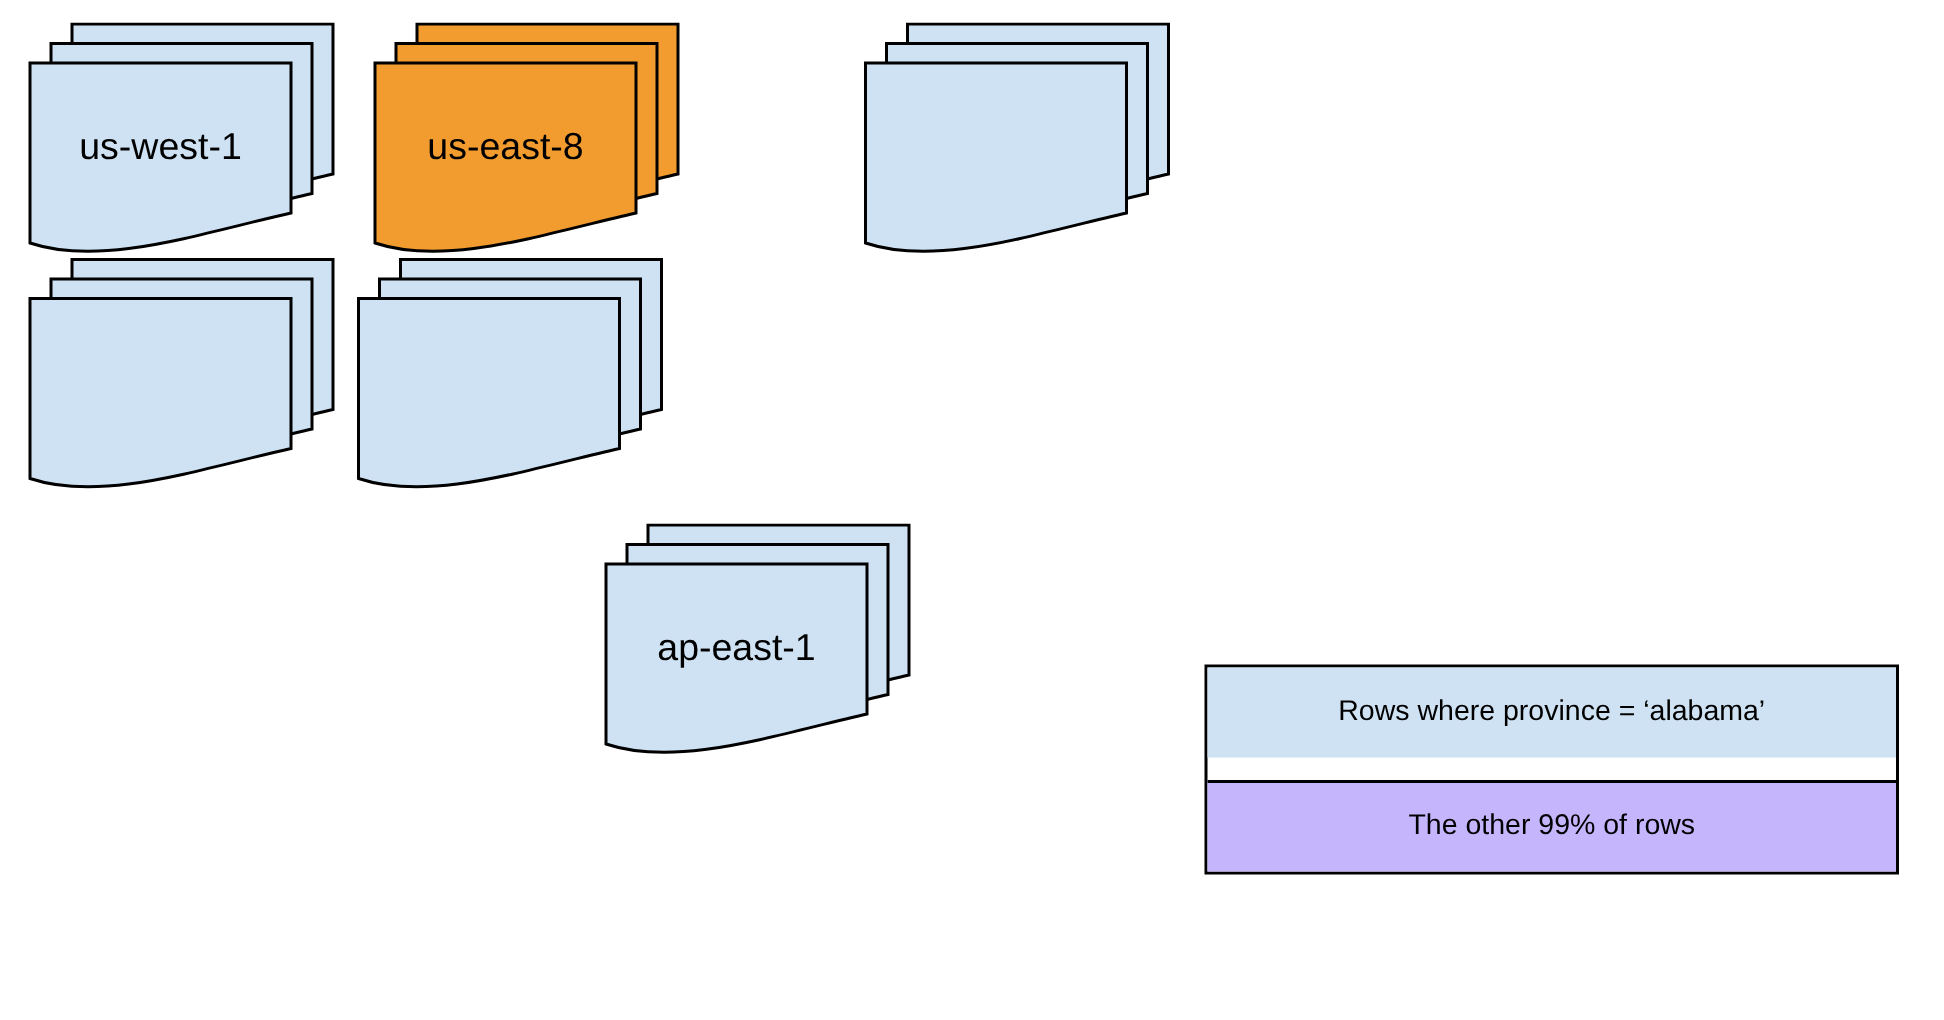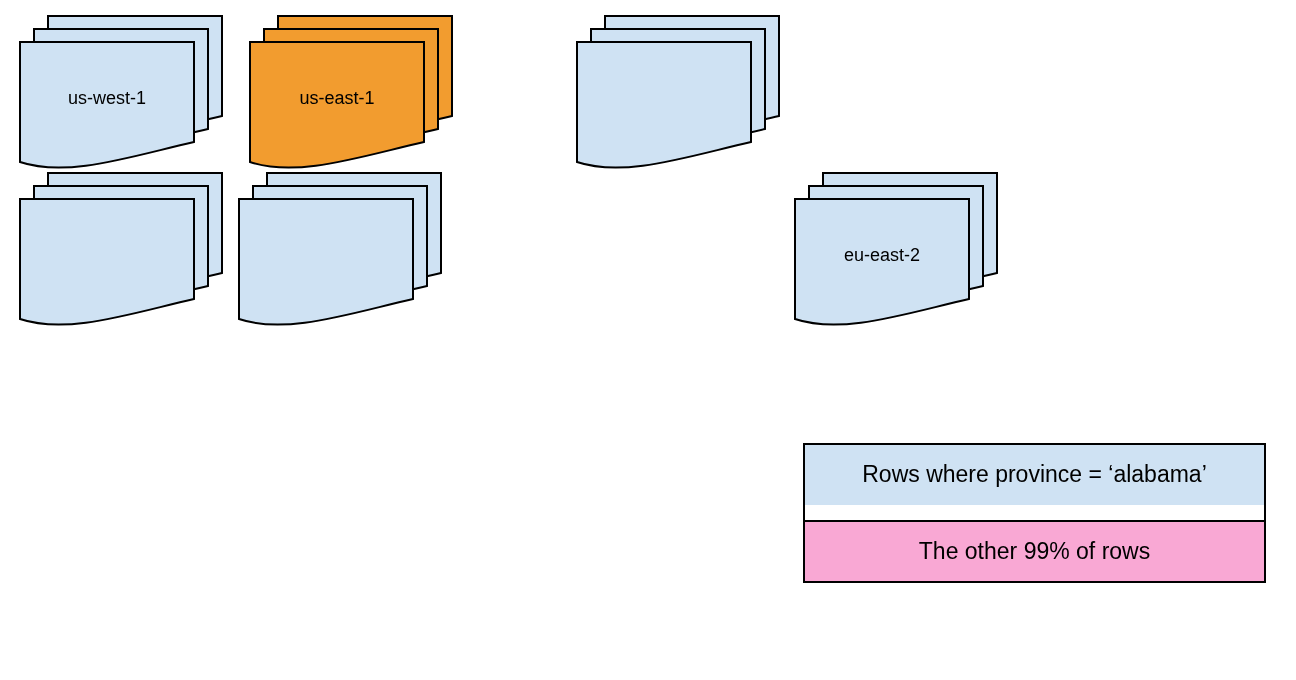--- a/index.html
+++ b/index.html
@@ -31,21 +31,21 @@
     stroke-width: 2px;
   }
   .stack-label {
     position: absolute;
     left: 2px;
     top: 68px;
     width: 174px;
     height: 30px;
     line-height: 30px;
     text-align: center;
-    font-size: 18px;
+    font-size: 25px;
     color: #000000;
     white-space: nowrap;
   }
   .legend {
     position: absolute;
     left: 803px;
     top: 443px;
     width: 463px;
     height: 140px;
     box-sizing: border-box;
@@ -56,21 +56,21 @@
   .legend-row {
     flex: 1;
     display: flex;
     align-items: center;
     justify-content: center;
   }
   .legend-row + .legend-row {
     border-top: 2px solid #000000;
   }
   .legend-text {
-    font-size: 23px;
+    font-size: 19px;
     color: #000000;
     white-space: nowrap;
   }
 </style>
 </head>
 <body>
 
 <svg width="0" height="0" style="position:absolute" aria-hidden="true">
   <defs>
     <path id="doc-sheet" d="M0,0 H174 V100 C112,114 48,136 0,120 Z"></path>
@@ -87,21 +87,21 @@
     </svg>
     <div class="stack-label">us-west-1</div>
   </div>
 
   <div class="stack" style="left:248px;top:15px">
     <svg class="stack-svg" width="206" height="156" viewBox="0 0 206 156">
       <use href="#doc-sheet" transform="translate(30,1)" fill="#f29c2f"></use>
       <use href="#doc-sheet" transform="translate(16,14)" fill="#f29c2f"></use>
       <use href="#doc-sheet" transform="translate(2,27)" fill="#f29c2f"></use>
     </svg>
-    <div class="stack-label">us-east-1</div>
+    <div class="stack-label">us-east-8</div>
   </div>
 
   <div class="stack" style="left:575px;top:15px">
     <svg class="stack-svg" width="206" height="156" viewBox="0 0 206 156">
       <use href="#doc-sheet" transform="translate(30,1)" fill="#cfe2f3"></use>
       <use href="#doc-sheet" transform="translate(16,14)" fill="#cfe2f3"></use>
       <use href="#doc-sheet" transform="translate(2,27)" fill="#cfe2f3"></use>
     </svg>
   </div>
 
@@ -116,33 +116,33 @@
 
   <div class="stack" style="left:237px;top:172px">
     <svg class="stack-svg" width="206" height="156" viewBox="0 0 206 156">
       <use href="#doc-sheet" transform="translate(30,1)" fill="#cfe2f3"></use>
       <use href="#doc-sheet" transform="translate(16,14)" fill="#cfe2f3"></use>
       <use href="#doc-sheet" transform="translate(2,27)" fill="#cfe2f3"></use>
     </svg>
   </div>
 
 
-  <div class="stack" style="left:793px;top:172px">
+
+  <div class="stack" style="left:402px;top:349px">
     <svg class="stack-svg" width="206" height="156" viewBox="0 0 206 156">
       <use href="#doc-sheet" transform="translate(30,1)" fill="#cfe2f3"></use>
       <use href="#doc-sheet" transform="translate(16,14)" fill="#cfe2f3"></use>
       <use href="#doc-sheet" transform="translate(2,27)" fill="#cfe2f3"></use>
     </svg>
-    <div class="stack-label">eu-east-2</div>
+    <div class="stack-label">ap-east-1</div>
   </div>
-
 
 
   <div class="legend">
     <div class="legend-row" style="background-color: rgb(207, 226, 243);">
       <span class="legend-text">Rows where province = ‘alabama’</span>
     </div>
-    <div class="legend-row" style="background-color: #f9a8d4; margin-top: 15px;">
+    <div class="legend-row" style="background-color: #c4b5fd; margin-top: 15px;">
       <span class="legend-text">The other 99% of rows</span>
     </div>
   </div>
 
 </div>
 
 </body></html>

